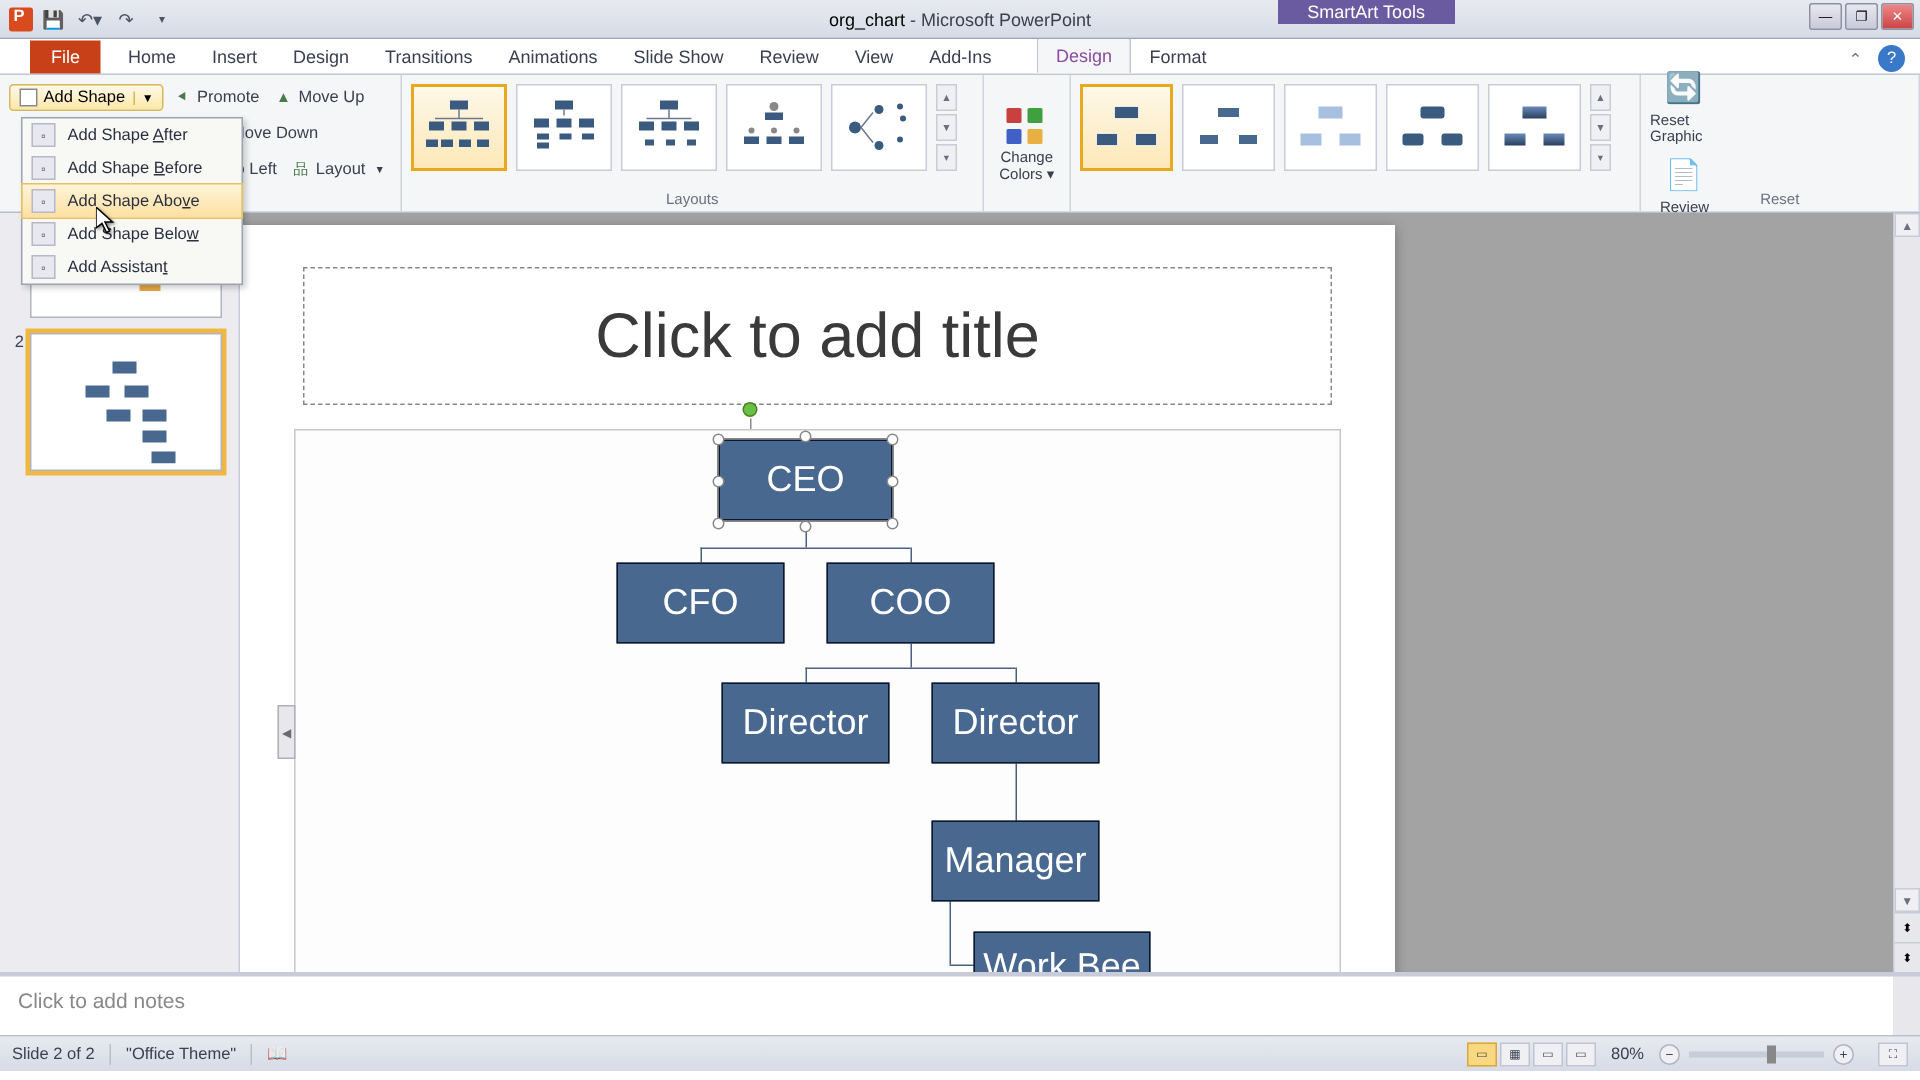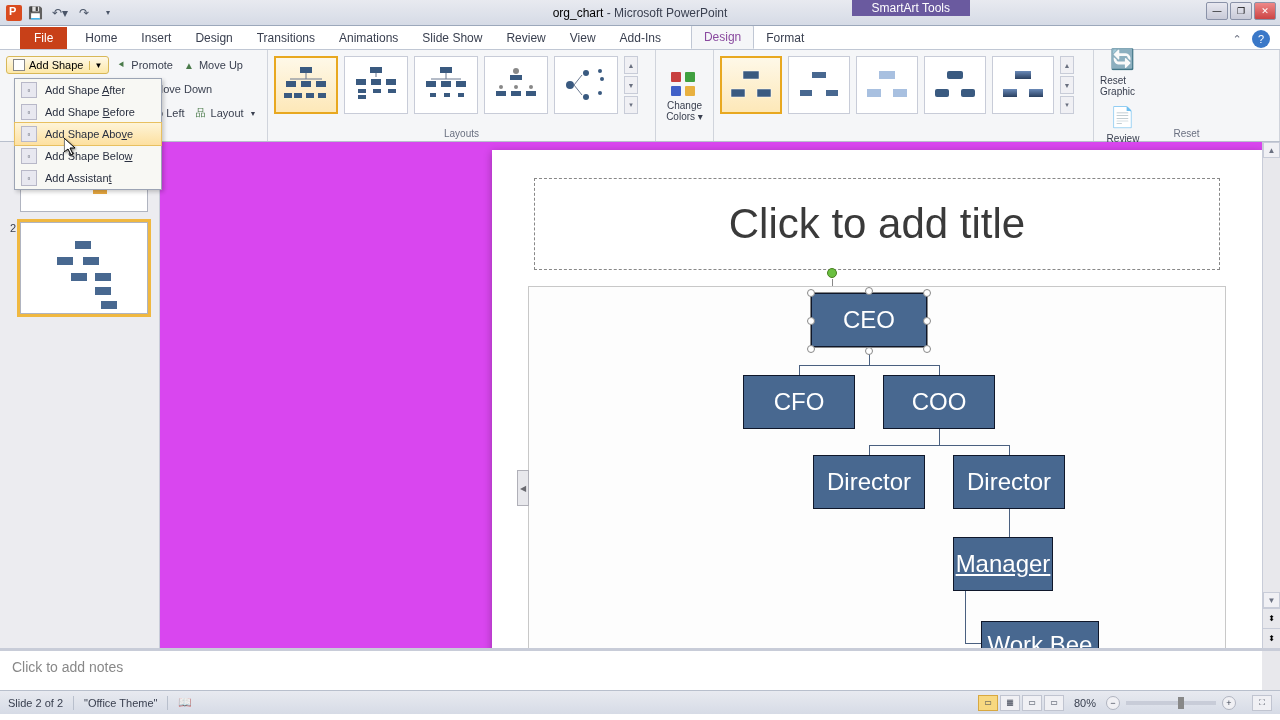--- a/index.html
+++ b/index.html
@@ -75,21 +75,21 @@
 
 
 .work { display: flex; height: 506px; }
 .thumbs { width: 160px; background: #ececf0; border-right: 1px solid #c8ccd8; padding: 6px 4px; overflow: hidden; }
 .thumb-slot { display: flex; gap: 4px; margin-bottom: 10px; }
 .tnum { font-size: 11px; color: #3a4050; width: 12px; text-align: right; }
 .thumb { width: 128px; height: 92px; background: #fff; border: 1px solid #b0b4c0; position: relative; padding: 6px; }
 .thumb.sel { outline: 3px solid #f0b840; }
 .thumb.partial { margin-top: -28px; }
 
-.editor { flex: 1; background: #d946ef; display: flex; justify-content: flex-end; padding-top: 8px; position: relative; overflow: hidden; }
+.editor { flex: 1; background: #a3a3a3; display: flex; justify-content: flex-start; padding-top: 8px; position: relative; overflow: hidden; }
 .slide { width: 770px; height: 560px; background: #fff; box-shadow: 0 2px 8px rgba(0,0,0,0.3); position: relative; }
 .title-ph { position: absolute; top: 28px; left: 42px; right: 42px; height: 92px; border: 1px dashed #888; display: flex; align-items: center; justify-content: center; font-size: 42px; color: #3a3a3a; }
 .sa-container { position: absolute; top: 136px; left: 36px; right: 36px; bottom: 20px; border: 1px solid #c8c8c8; background: #fdfdfd; }
 .expand-handle { position: absolute; left: -12px; top: 50%; transform: translateY(-50%); width: 12px; height: 36px; background: #e8e8ec; border: 1px solid #b0b0b8; display: flex; align-items: center; justify-content: center; font-size: 8px; color: #6a6a70; }
 .rot-handle { position: absolute; left: 50%; top: -18px; width: 10px; height: 10px; background: #6ac040; border-radius: 50%; border: 1px solid #4a8020; transform: translateX(-50%); }
 .rot-handle::after { content: ""; position: absolute; left: 50%; top: 10px; width: 1px; height: 8px; background: #888; }
 
 
 .org { position: relative; width: 100%; height: 100%; }
 .node { position: absolute; background: #486890; color: #fff; display: flex; align-items: center; justify-content: center; border: 1px solid #0f172a; font-size: 24px; }
@@ -443,21 +443,21 @@
           <div class="sel-h" style="left:278px;top:30px;"></div>
             <div class="sel-h" style="left:394px;top:30px;"></div>
           <div class="sel-h" style="left:278px;top:58px;"></div>
             <div class="sel-h" style="left:336px;top:60px;"></div>
             <div class="sel-h" style="left:394px;top:58px;"></div>
 
           <div class="node" style="left:214px;top:88px;width:112px;height:54px;">CFO</div>
           <div class="node" style="left:354px;top:88px;width:112px;height:54px;">COO</div>
           <div class="node" style="left:284px;top:168px;width:112px;height:54px;">Director</div>
           <div class="node" style="left:424px;top:168px;width:112px;height:54px;">Director</div>
-          <div class="node" style="left:424px;top:250px;width:100px;height:54px;text-decoration:underline;">Manager</div>
+          <div class="node" style="left:424px;top:260px;width:112px;height:54px;">Manager</div>
           <div class="node" style="left:452px;top:334px;width:118px;height:48px;">Work Bee</div>
         </div>
       </div>
     </div>
   </div>
 
   <div class="vscroll">
     <div class="vs-arr">▲</div>
     <div class="vs-arr bot">▼</div>
     <div class="vs-ext">

